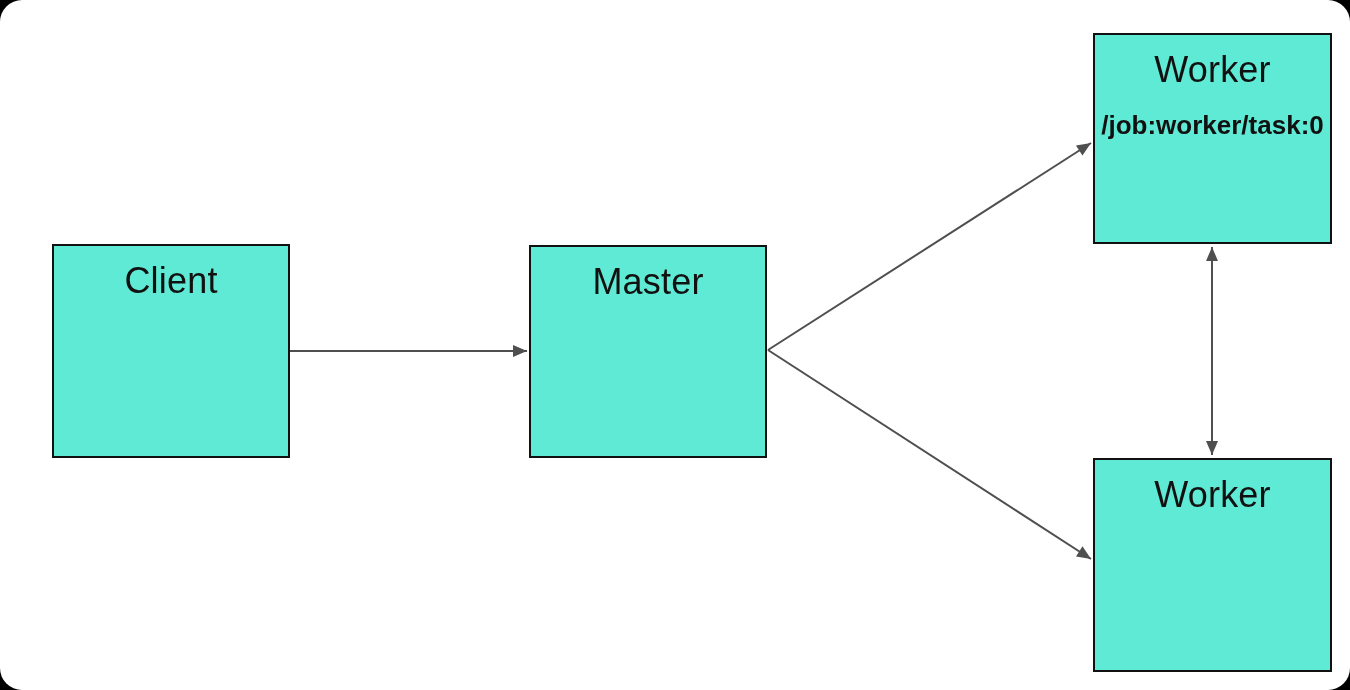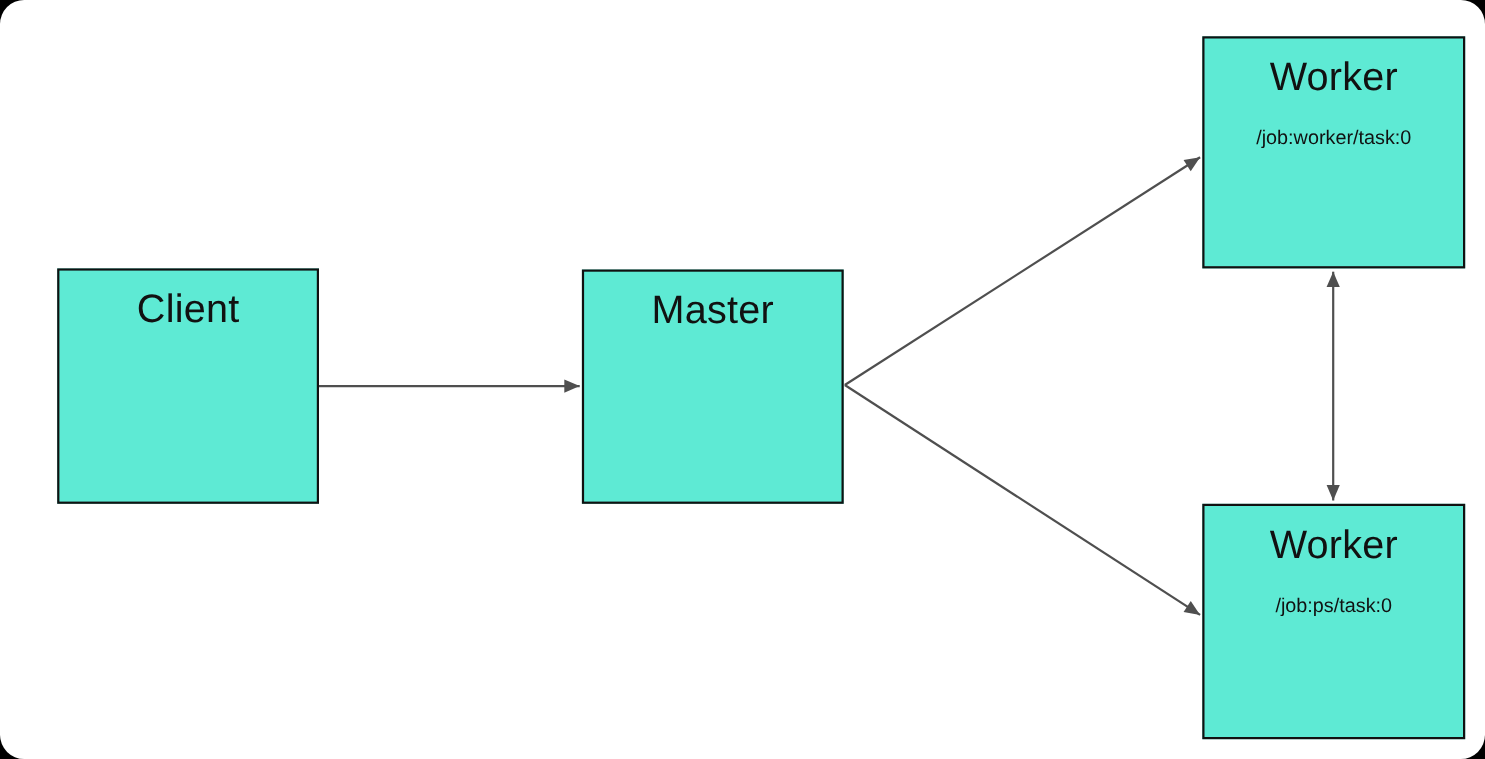--- a/index.html
+++ b/index.html
@@ -39,24 +39,25 @@
     text-align: center;
   }
   .node-title {
     font-size: 36px;
     line-height: 44px;
     padding-top: 13px;
     color: #111111;
     letter-spacing: 0.2px;
   }
   .node-subtitle {
-    font-size: 18px;
+    font-size: 26px;
     line-height: 26px;
     margin-top: 20px;
     color: #111111;
+    font-weight: bold;
   }
   #node-client   { left: 52px;   top: 244px; width: 238px; height: 214px; }
   #node-master   { left: 529px;  top: 245px; width: 238px; height: 213px; }
   #node-worker-task { left: 1093px; top: 33px;  width: 239px; height: 211px; }
   #node-ps-task     { left: 1093px; top: 458px; width: 239px; height: 214px; }
 </style>
 </head>
 <body>
 
 <div class="screen">
@@ -88,16 +89,15 @@
     <div class="node-title">Master</div>
   </div>
 
   <div class="node" id="node-worker-task">
     <div class="node-title">Worker</div>
     <div class="node-subtitle">/job:worker/task:0</div>
   </div>
 
   <div class="node" id="node-ps-task">
     <div class="node-title">Worker</div>
-    <div class="node-subtitle">/job:ps/task:0</div>
   </div>
 
 </div>
 
 </body></html>

